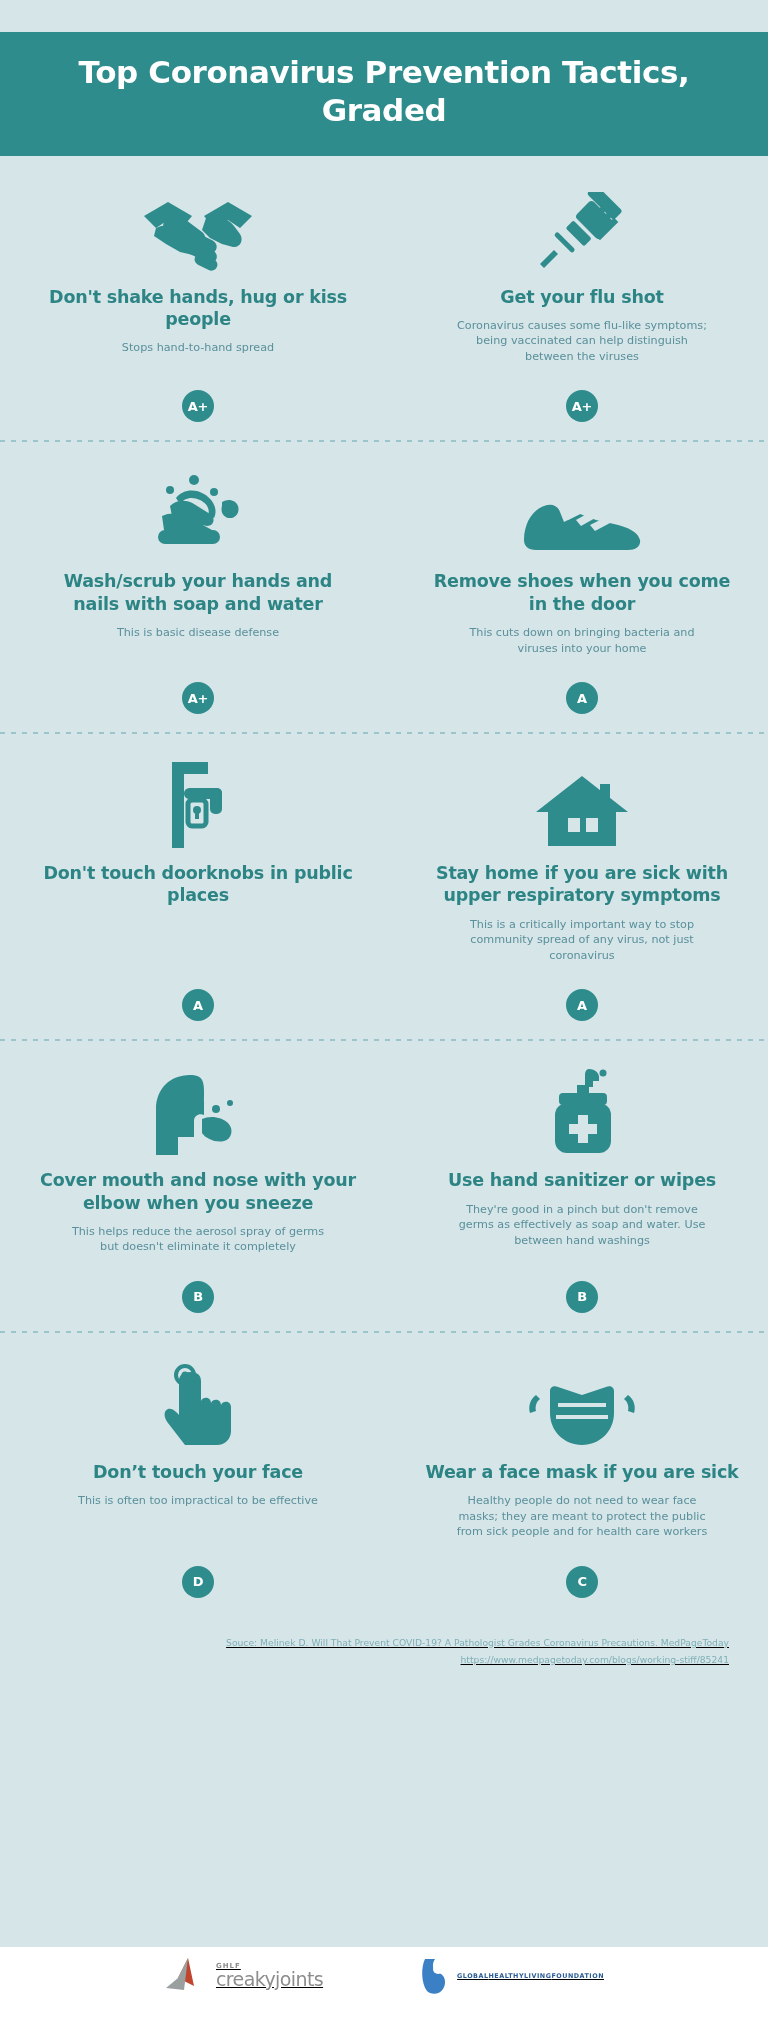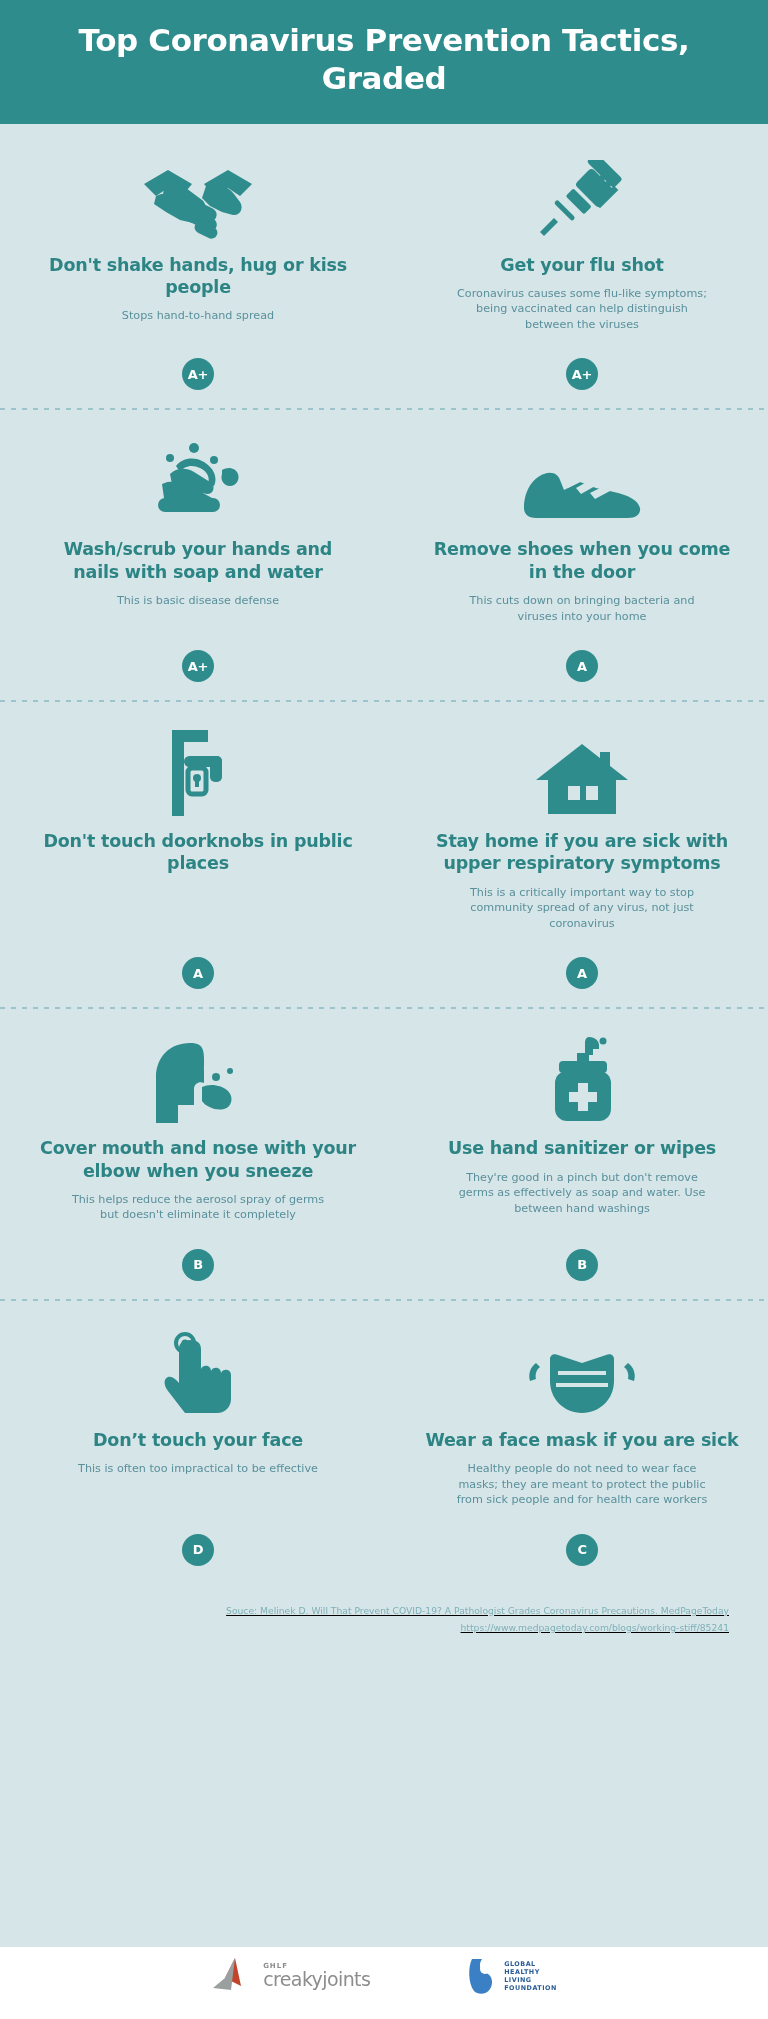--- a/index.html
+++ b/index.html
@@ -15,20 +15,21 @@
     background: #d6e5e8;
     overflow: hidden;
   }
 
   
   .header {
     background: #2f8c8c;
     width: 100%;
     padding: 22px 40px 26px 40px;
     text-align: center;
+    margin-top: 32px;
   }
   .header h1 {
     color: #ffffff;
     font-size: 31px;
     line-height: 1.22;
     font-weight: bold;
     letter-spacing: -0.4px;
   }
 
   
@@ -110,26 +111,27 @@
   .logos {
     background: #ffffff;
     display: flex;
     align-items: center;
     justify-content: center;
     gap: 96px;
     padding: 2px 0 16px 0;
     position: absolute;
     bottom: 0; left: 0; right: 0;
     height: 72px;
+    text-decoration: underline;
   }
   .logo-block { display: flex; align-items: center; gap: 6px; }
   .logo-text-cj { display: flex; flex-direction: column; line-height: 1; }
   .logo-ghlf { font-size: 7px; color: #8d8d8d; letter-spacing: 1px; font-weight: bold; }
   .logo-cj { font-size: 19px; color: #8d8d8d; letter-spacing: -0.6px; }
-  .logo-ghlf-text { display: flex; flex-direction: column; line-height: 1.28; }
+  .logo-ghlf-text { display: flex; flex-direction: row; line-height: 1.28; }
   .logo-ghlf-text span {
     font-size: 6.4px; color: #2a5c95; font-weight: bold; letter-spacing: 0.5px;
   }
 </style>
 </head>
 <body>
 
 <div class="page">
 
   <div class="header">

